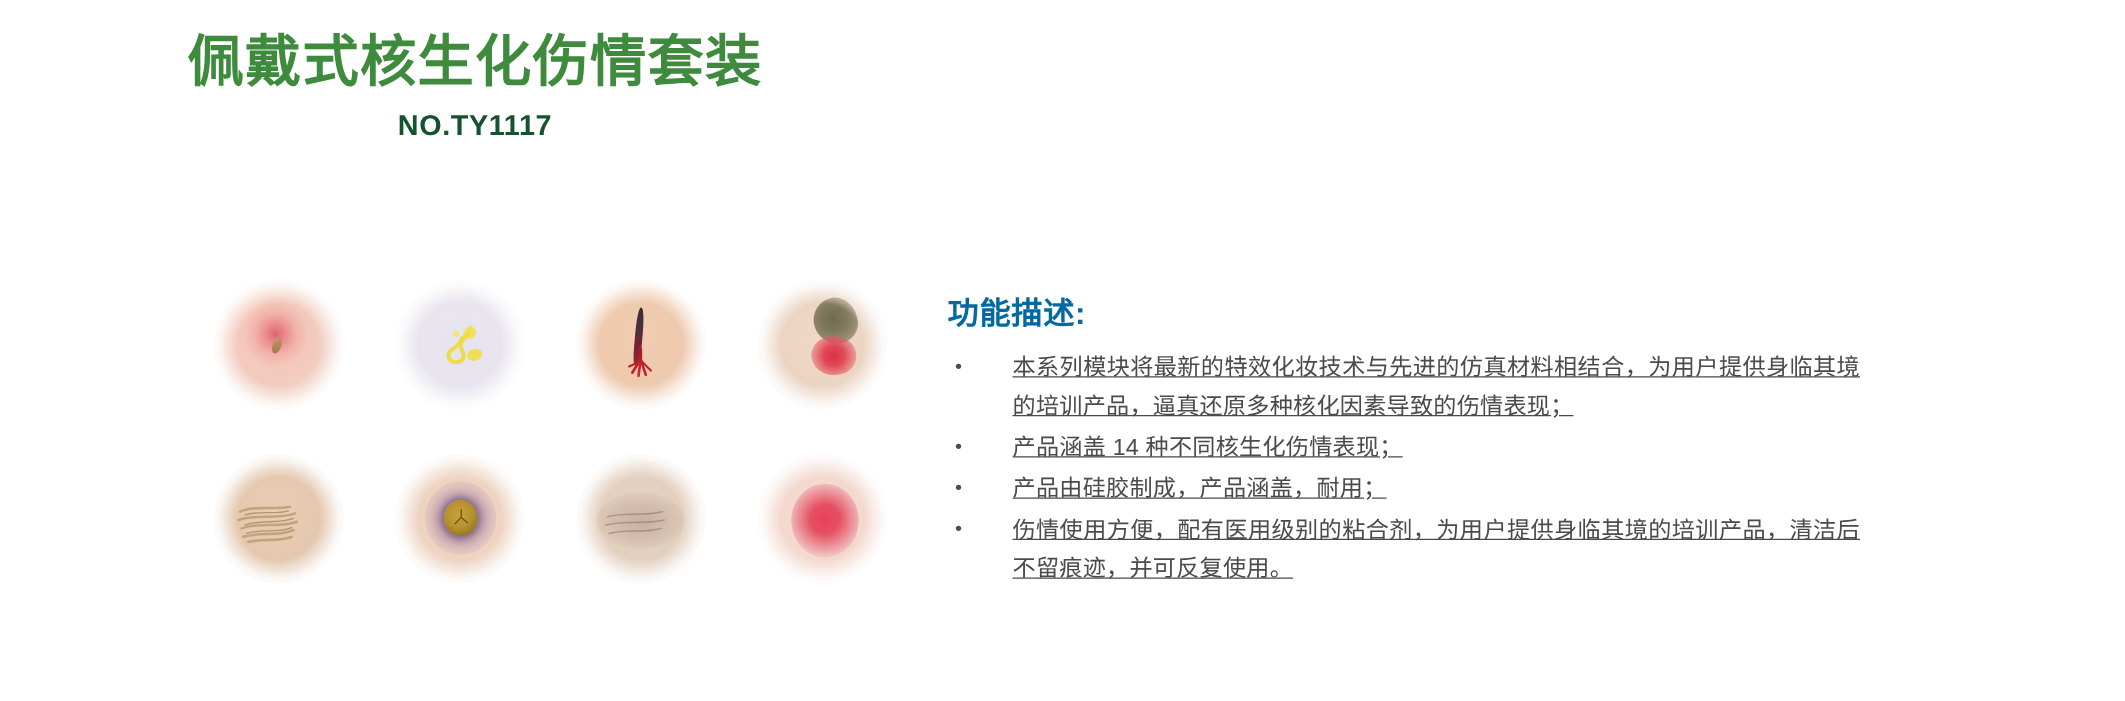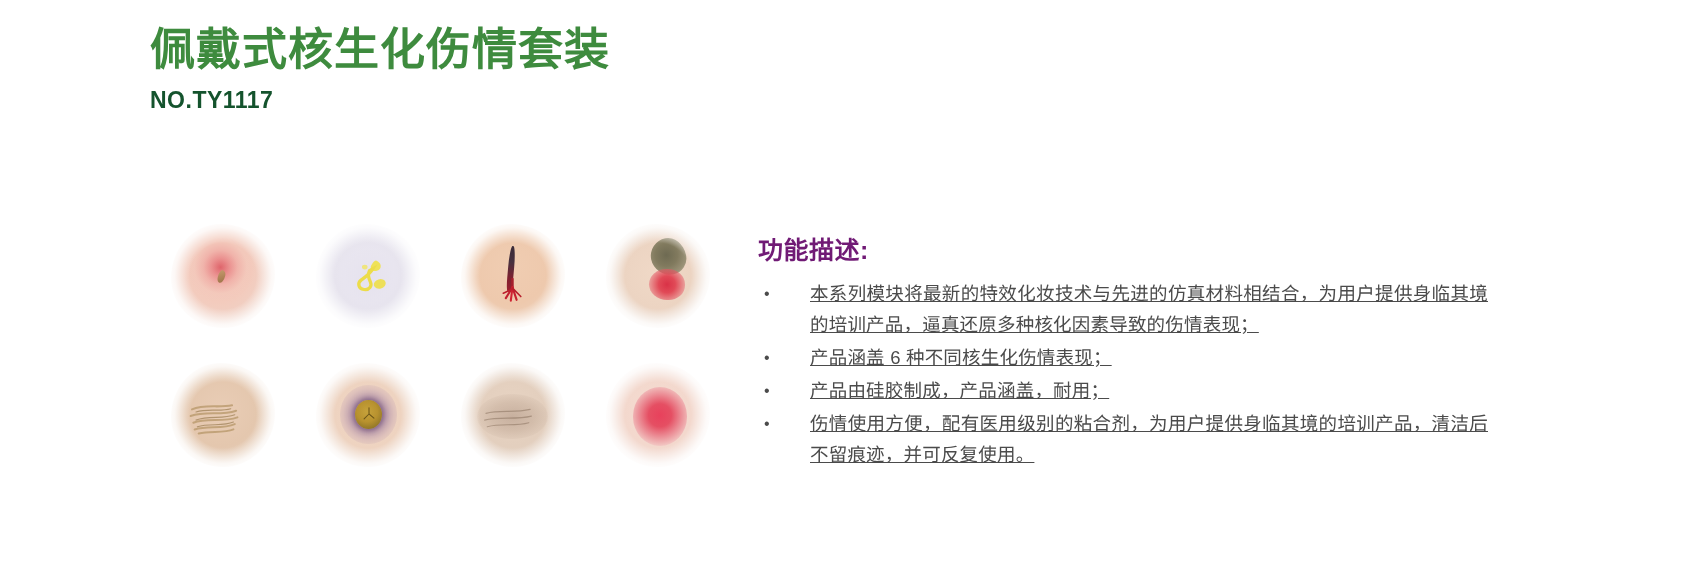--- a/index.html
+++ b/index.html
@@ -5,21 +5,21 @@
 <style>
   html,body{margin:0;padding:0;}
   body{
     width:1700px;height:561px;background:#ffffff;overflow:hidden;
     font-family:"Liberation Sans","DejaVu Sans",sans-serif;
     -webkit-font-smoothing:antialiased;
   }
   .page{position:relative;width:1700px;height:561px;background:#fff;}
 
   
-  .header{position:absolute;left:150px;top:26px;}
+  .header{position:absolute;left:150px;top:26px;text-align:center;}
   .product-title{
     font-size:45px;line-height:1.08;font-weight:bold;color:#3e8b3e;
     letter-spacing:1px;white-space:nowrap;
   }
   .product-no{
     margin-top:12px;font-size:23px;font-weight:bold;color:#14532d;
     letter-spacing:0.5px;white-space:nowrap;
   }
 
   
@@ -66,21 +66,21 @@
   .scratches{position:absolute;left:14%;top:36%;width:70%;height:36%;}
   .bruisehalo{position:absolute;left:24%;top:22%;width:54%;height:56%;border-radius:50%;background:radial-gradient(circle,rgba(90,58,120,0.62) 0%,rgba(110,72,138,0.42) 38%,rgba(150,110,160,0.2) 62%,rgba(220,190,200,0) 82%);}
   .crater{position:absolute;left:38%;top:36%;width:26%;height:28%;border-radius:50%;background:radial-gradient(circle at 45% 40%,#c6a23b 0%,#b8922f 45%,#8e7426 80%,#6d5a1e 100%);box-shadow:0 0 5px 2px rgba(70,40,90,0.45);}
   .craterX{position:absolute;left:50%;top:50%;width:52%;height:52%;transform:translate(-50%,-50%);}
   .mottle{position:absolute;left:16%;top:30%;width:68%;height:44%;background:radial-gradient(ellipse at 50% 50%,rgba(150,122,104,0.40) 0%,rgba(162,134,114,0.26) 45%,rgba(190,168,150,0.08) 75%,rgba(255,255,255,0) 100%);border-radius:50%;}
   .rash{position:absolute;left:26%;top:24%;width:52%;height:56%;border-radius:50%;background:radial-gradient(circle at 50% 48%,#e8415c 0%,#e54f63 28%,rgba(230,95,115,0.62) 52%,rgba(238,150,165,0.28) 74%,rgba(255,255,255,0) 92%);}
 
   
   .desc{position:absolute;left:758px;top:230px;width:730px;}
   .desc-title{
-    font-size:25px;font-weight:bold;color:#701a75;letter-spacing:0.5px;
+    font-size:25px;font-weight:bold;color:#0369a1;letter-spacing:0.5px;
     margin-bottom:12px;white-space:nowrap;
   }
   .bullets{list-style:none;margin:0;padding:0;}
   .bullet{
     display:flex;align-items:flex-start;
     font-size:18.5px;line-height:31px;color:#4b4b4b;
     margin-bottom:2px;
   }
   .bullet-dot{
     flex:0 0 46px;font-size:16px;line-height:31px;color:#4b4b4b;
@@ -225,21 +225,21 @@
 
   <div class="desc">
     <div class="desc-title">功能描述:</div>
     <ul class="bullets">
       <li class="bullet">
         <span class="bullet-dot">•</span>
         <span class="bullet-text">本系列模块将最新的特效化妆技术与先进的仿真材料相结合，为用户提供身临其境的培训产品，逼真还原多种核化因素导致的伤情表现；</span>
       </li>
       <li class="bullet">
         <span class="bullet-dot">•</span>
-        <span class="bullet-text">产品涵盖 6 种不同核生化伤情表现；</span>
+        <span class="bullet-text">产品涵盖 14 种不同核生化伤情表现；</span>
       </li>
       <li class="bullet">
         <span class="bullet-dot">•</span>
         <span class="bullet-text">产品由硅胶制成，产品涵盖，耐用；</span>
       </li>
       <li class="bullet">
         <span class="bullet-dot">•</span>
         <span class="bullet-text">伤情使用方便，配有医用级别的粘合剂，为用户提供身临其境的培训产品，清洁后不留痕迹，并可反复使用。</span>
       </li>
     </ul>

